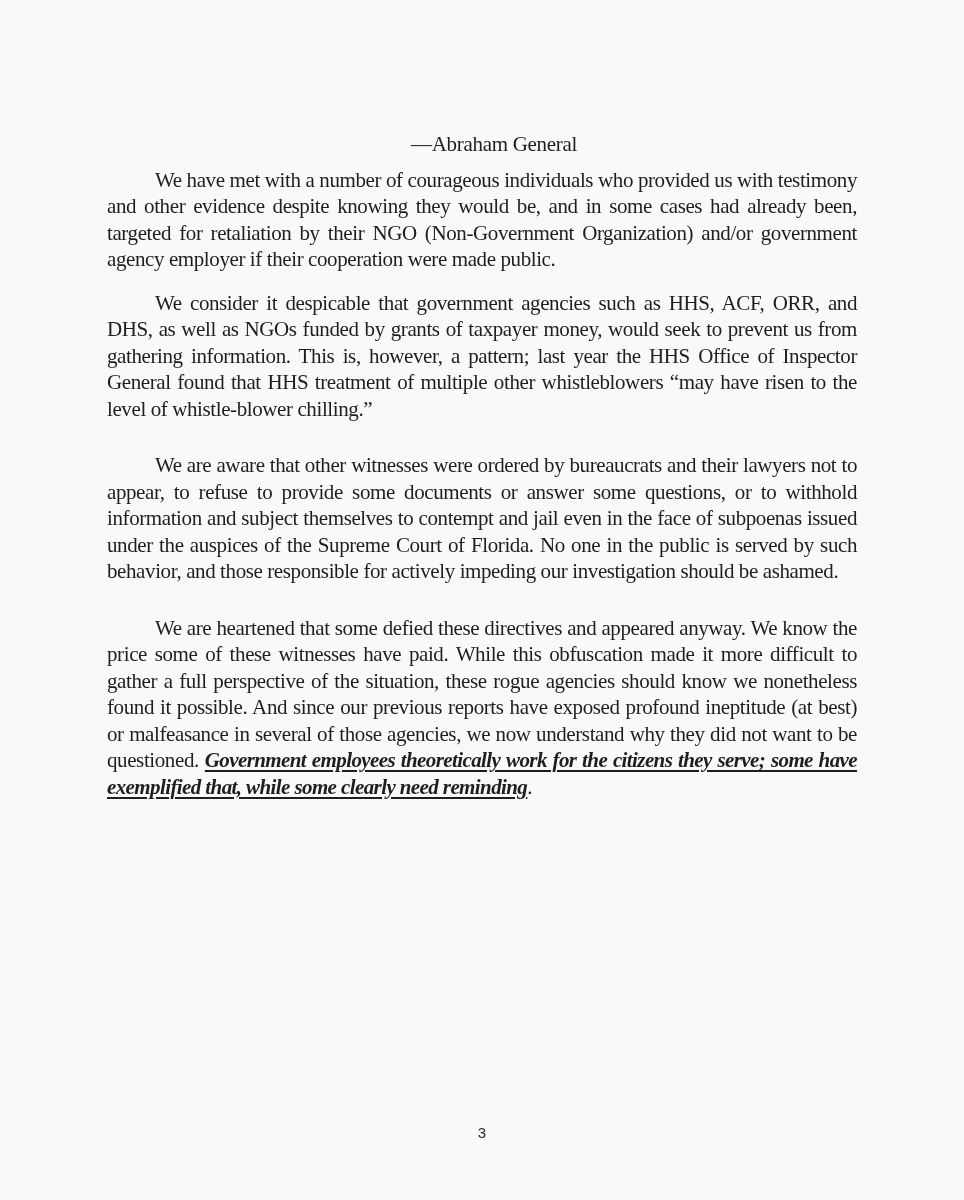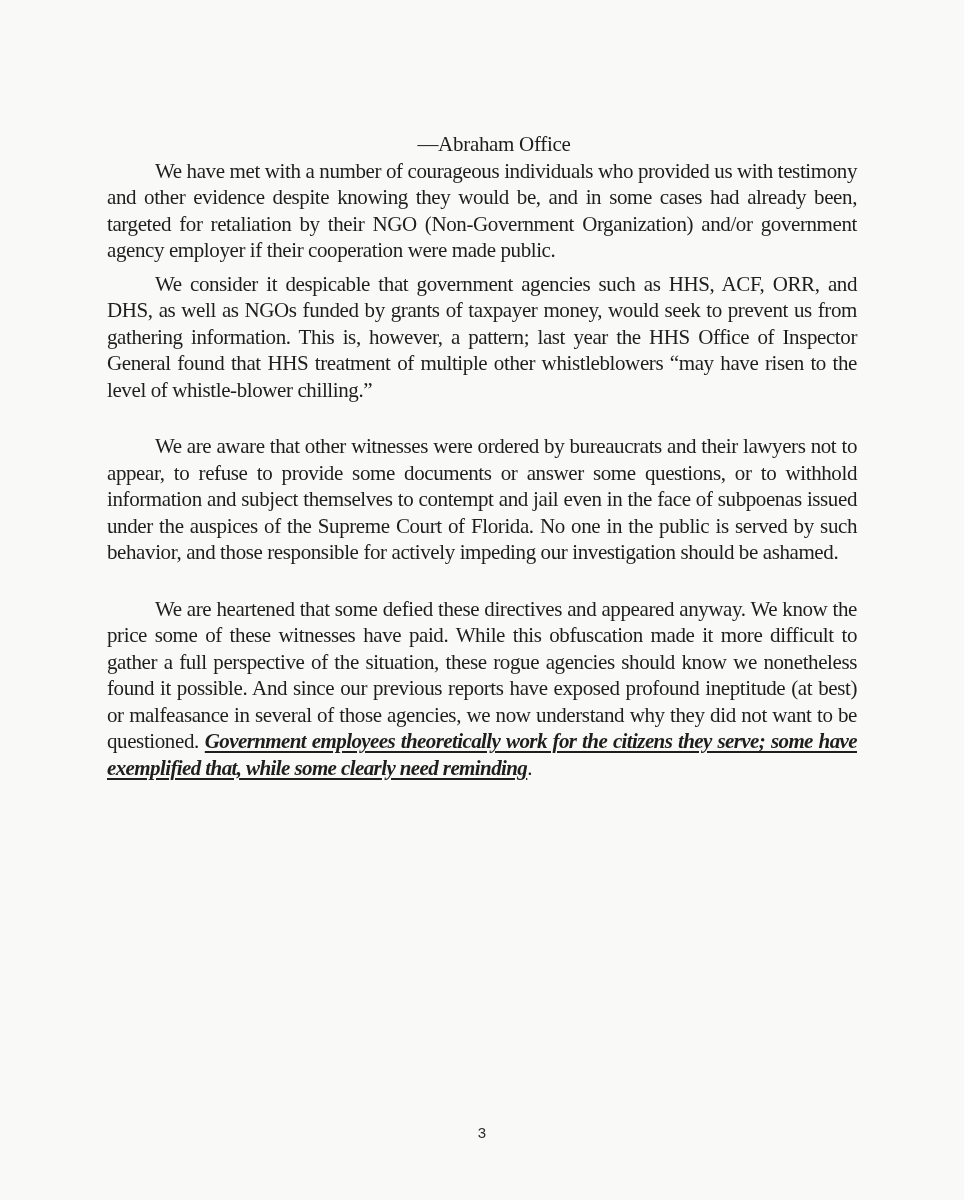--- a/index.html
+++ b/index.html
@@ -42,23 +42,23 @@
     letter-spacing: -0.3px;
   }
   .para {
     font-size: 21px;
     line-height: 26.5px;
     margin: 0;
     text-indent: 48px;
     text-align: justify;
     letter-spacing: -0.4px;
   }
-  .p1 { }
+  .p1 { margin-top: 9px; }
   .p2 { margin-top: 15px; }
-  .p3 { margin-top: 7px; }
+  .p3 { margin-top: 17px; }
   .p4 { margin-top: 30px; }
   .p5 { margin-top: 30px; }
   .emph {
     font-weight: bold;
     font-style: italic;
     text-decoration: underline;
     text-underline-offset: 3px;
     text-decoration-thickness: 2px;
     letter-spacing: -0.6px;
   }
@@ -70,21 +70,21 @@
     font-size: 15px;
     font-family: "Liberation Sans", "DejaVu Sans", sans-serif;
     color: #2a2a2a;
   }
 </style>
 </head>
 <body>
 
 <div class="page">
 
-  <p class="attribution">—Abraham Office</p>
+  <p class="attribution">—Abraham General</p>
 
   <p class="para p1">We have met with a number of courageous individuals who provided us with testimony and other evidence despite knowing they would be, and in some cases had already been, targeted for retaliation by their NGO (Non-Government Organization) and/or government agency employer if their cooperation were made public.</p>
   <p class="para p3">We consider it despicable that government agencies such as HHS, ACF, ORR, and DHS, as well as NGOs funded by grants of taxpayer money, would seek to prevent us from gathering information. This is, however, a pattern; last year the HHS Office of Inspector General found that HHS treatment of multiple other whistleblowers “may have risen to the level of whistle-blower chilling.”</p>
   <p class="para p4">We are aware that other witnesses were ordered by bureaucrats and their lawyers not to appear, to refuse to provide some documents or answer some questions, or to withhold information and subject themselves to contempt and jail even in the face of subpoenas issued under the auspices of the Supreme Court of Florida. No one in the public is served by such behavior, and those responsible for actively impeding our investigation should be ashamed.</p>
   <p class="para p5"><span>We are heartened that some defied these directives and appeared anyway. We know the price some of these witnesses have paid. While this obfuscation made it more difficult to gather a full perspective of the situation, these rogue agencies should know we nonetheless found it possible. And since our previous reports have exposed profound ineptitude (at best) or malfeasance in several of those agencies, we now understand why they did not want to be questioned. </span><span class="emph">Government employees theoretically work for the citizens they serve; some have exemplified that, while some clearly need reminding</span><span>.</span></p>
 </div>
 
 <div class="page-number">3</div>
 
 </body></html>

